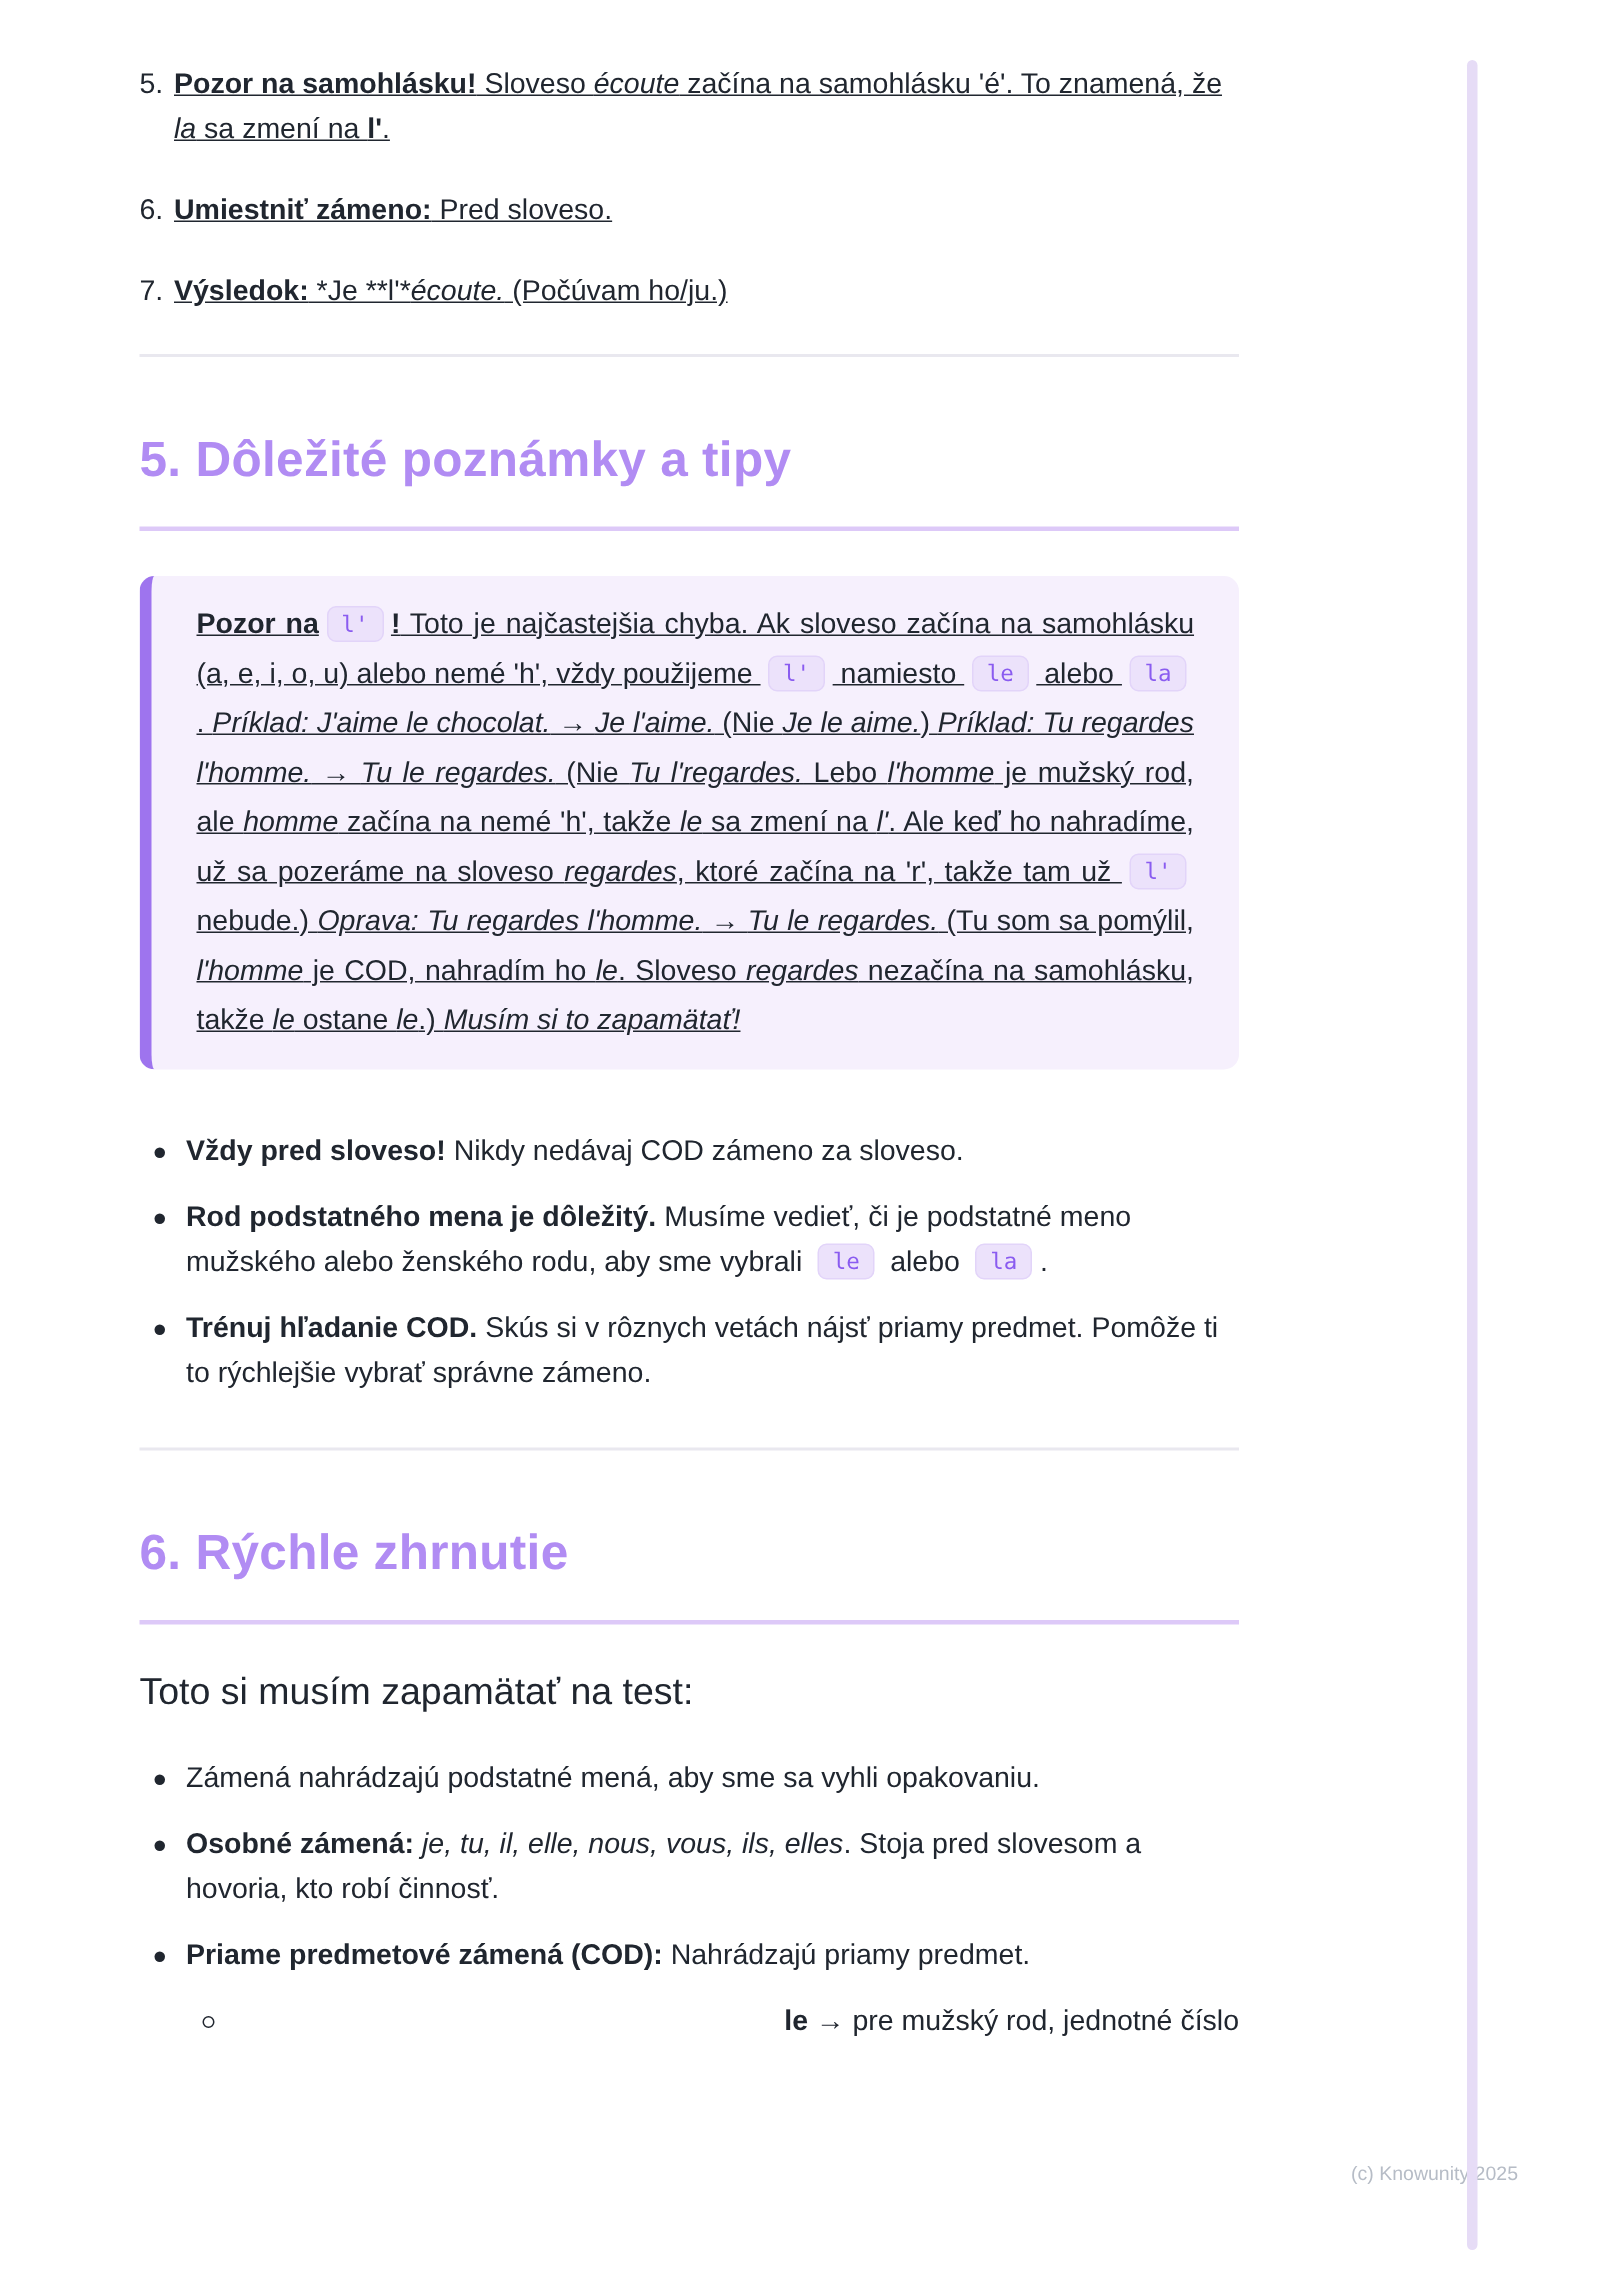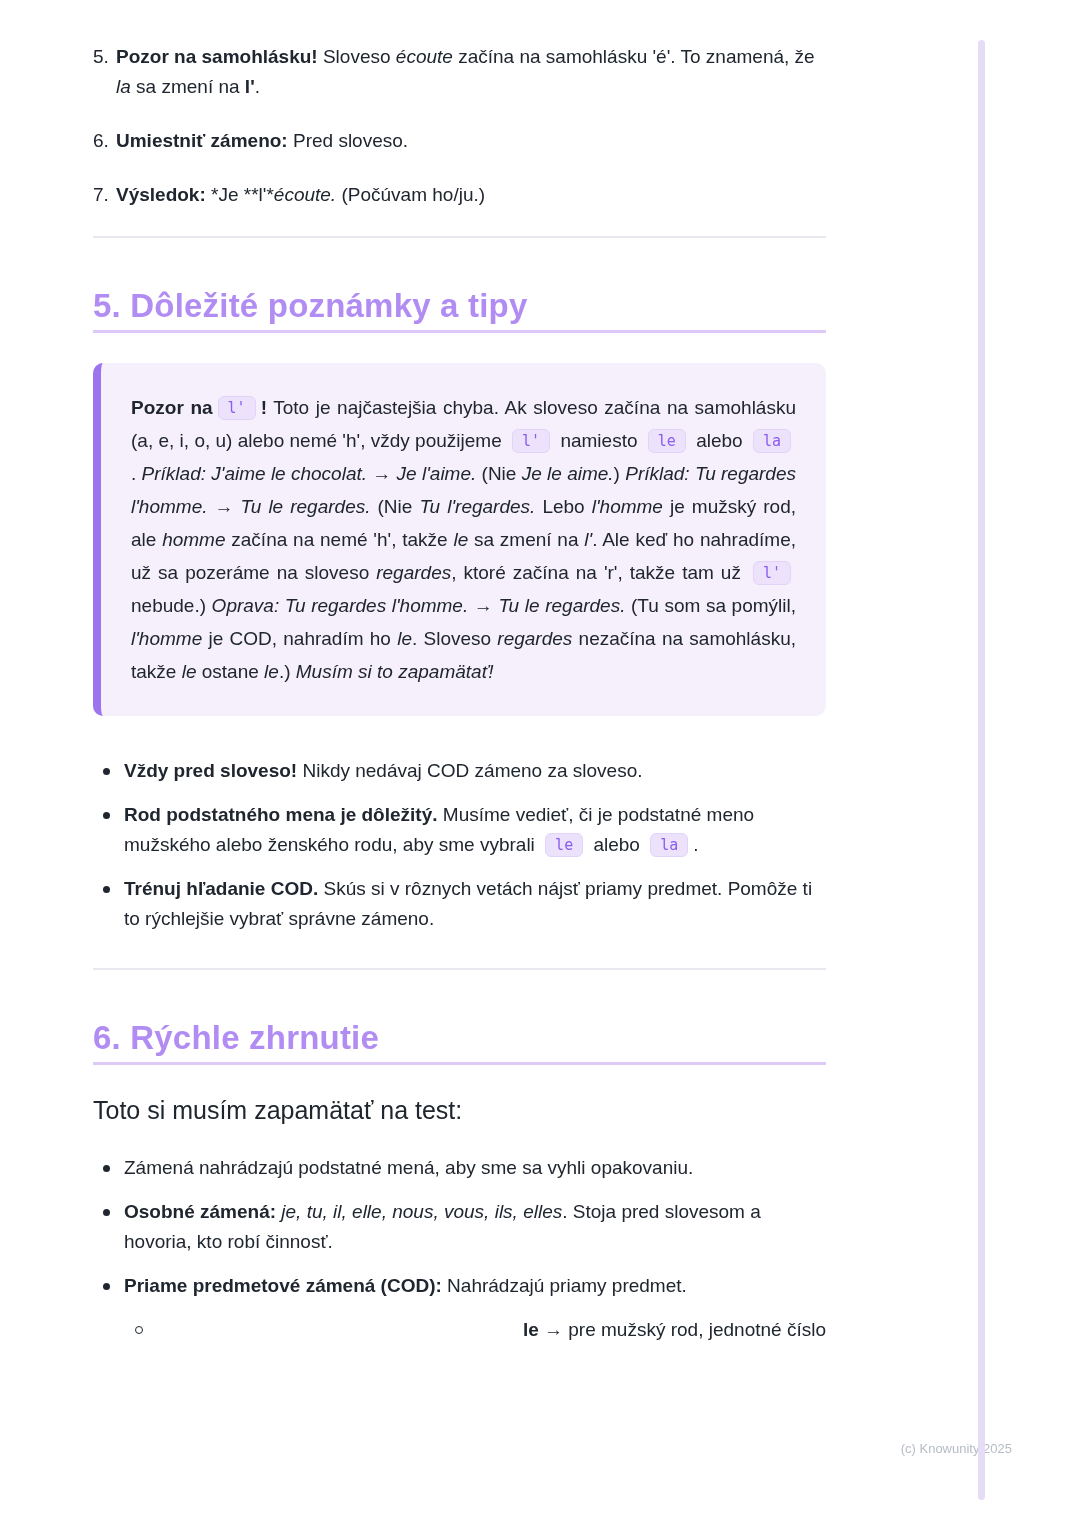--- a/index.html
+++ b/index.html
@@ -8,42 +8,43 @@
     width: 1080px; height: 1528px; overflow: hidden;
     background: #ffffff;
     font-family: "Liberation Sans", "DejaVu Sans", sans-serif;
     color: var(--text, #20262f);
     position: relative;
   }
   .content { position: absolute; left: 93px; top: 0; width: 733px; padding-top: 42px; }
 
   .oli { display: flex; font-size: 19px; line-height: 30px; margin-bottom: 24px; }
   .num { flex: 0 0 23px; }
-  .oli-text { flex: 1; }
+  .oli-text { flex: 1; text-decoration: underline; }
 
   .b { font-weight: 700; }
   .i { font-style: italic; }
 
   .divider { border: none; border-top: 2px solid var(--divider, #e9e8ef); margin: 26px 0 0 0; }
   .divider.d2 { margin-top: 34px; }
 
   .sec-h {
     font-size: 33px; line-height: 40px; font-weight: 700;
     color: var(--accent, #b18cf3);
-    margin: 48px 0 0 0; padding-bottom: 4px;
+    margin: 48px 0 0 0; padding-bottom: 25px;
     border-bottom: 3px solid var(--accent-underline, #ddc9f8);
     letter-spacing: .2px;
   }
 
   .callout {
     margin-top: 30px;
     background: var(--callout-bg, #f6f0fd);
     border-left: 8px solid var(--callout-border, #9e74ee);
     border-radius: 10px;
-    padding: 28px 30px;
+    padding: 16px 30px;
+    text-decoration: underline;
   }
   .callout-text { font-size: 19px; line-height: 33px; text-align: justify; }
 
   .chip {
     font-family: "DejaVu Sans Mono", "Liberation Mono", monospace;
     font-size: 15px; line-height: 20px;
     background: var(--chip-bg, #ece2fb);
     border: 1px solid #e2d4f9;
     color: var(--chip-text, #8a5cf0);
     border-radius: 6px; padding: 1px 9px; margin: 0 5px;

